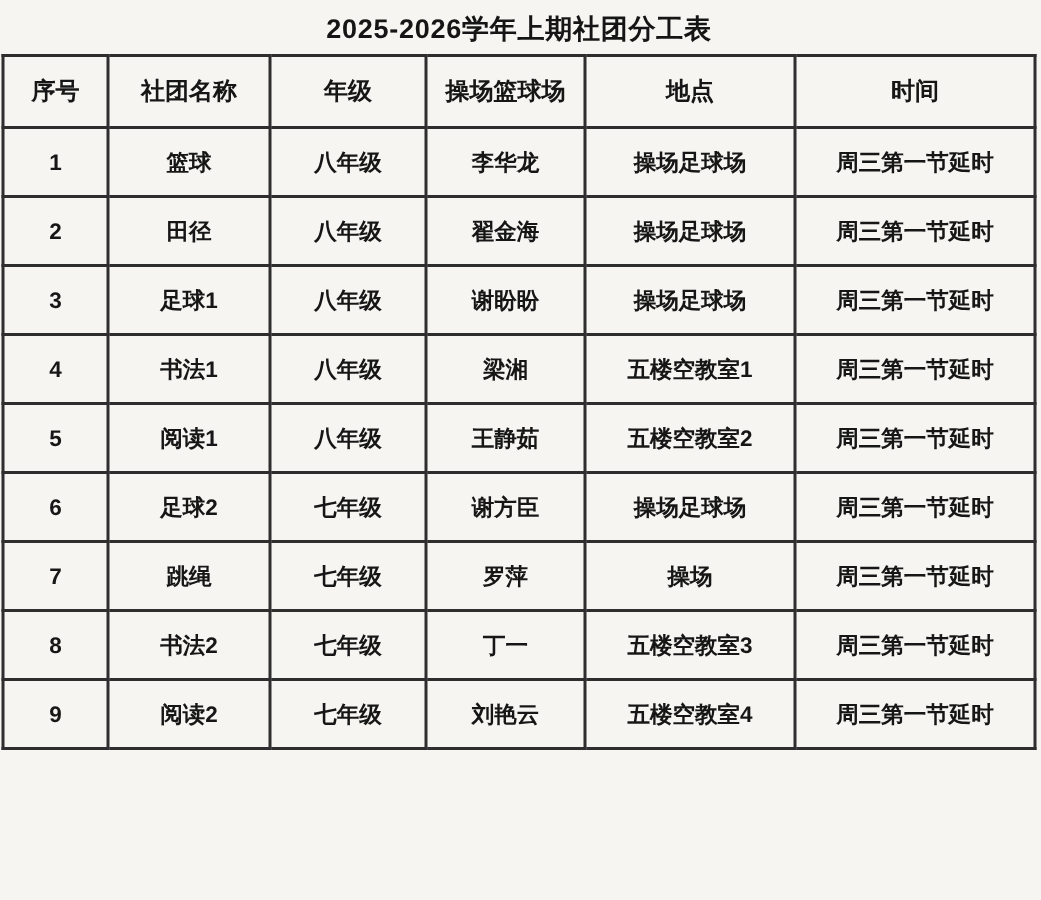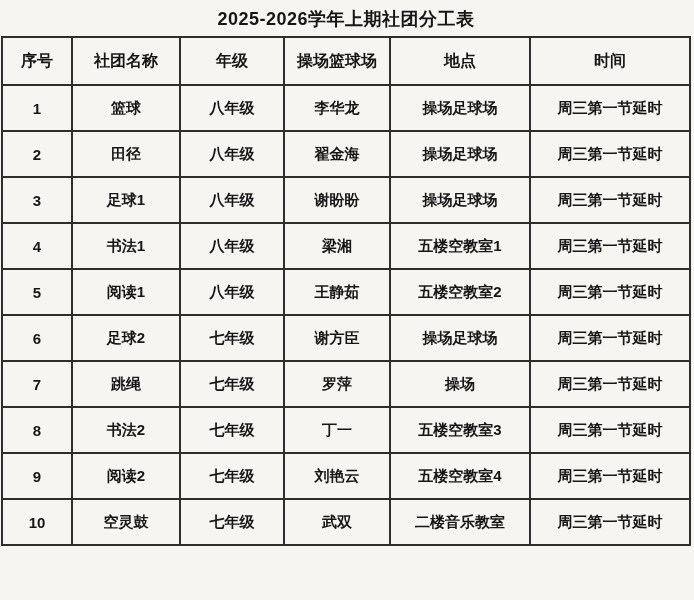--- a/index.html
+++ b/index.html
@@ -148,23 +148,15 @@
           <td>周三第一节延时</td>
         </tr>
         <tr>
           <td>9</td>
           <td>阅读2</td>
           <td>七年级</td>
           <td>刘艳云</td>
           <td>五楼空教室4</td>
           <td>周三第一节延时</td>
         </tr>
-        <tr>
-          <td>10</td>
-          <td>空灵鼓</td>
-          <td>七年级</td>
-          <td>武双</td>
-          <td>二楼音乐教室</td>
-          <td>周三第一节延时</td>
-        </tr>
       </tbody>
   </table>
 </div>
 
 </body></html>

